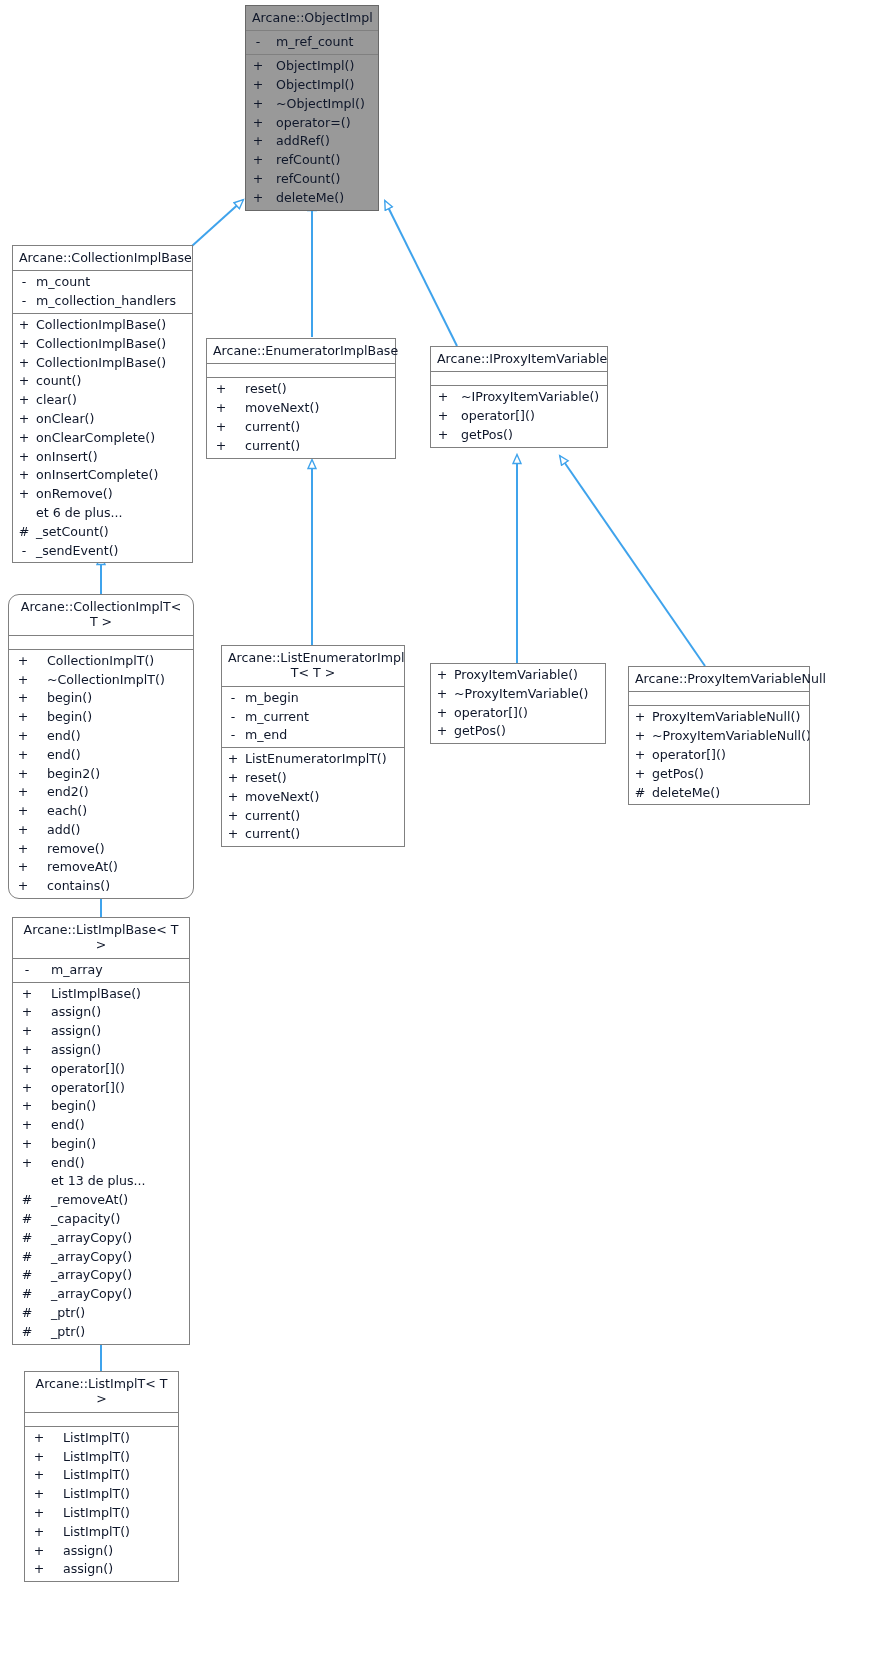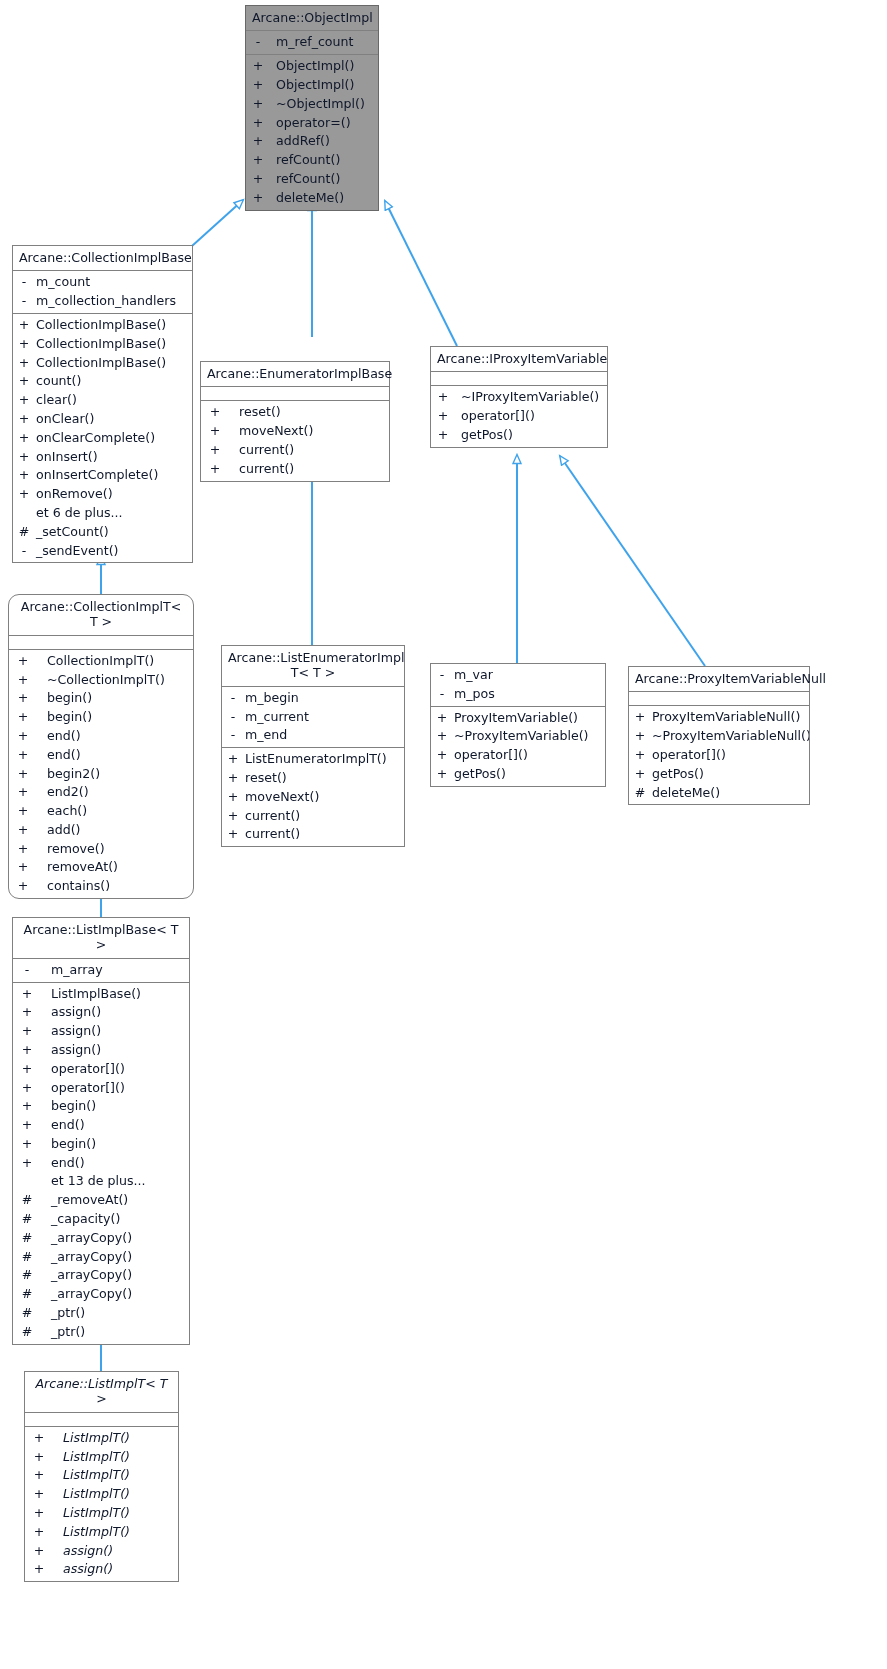--- a/index.html
+++ b/index.html
@@ -148,21 +148,21 @@
         <span class="member"><span class="vis">+</span><span class="mname">onClearComplete()</span></span>
         <span class="member"><span class="vis">+</span><span class="mname">onInsert()</span></span>
         <span class="member"><span class="vis">+</span><span class="mname">onInsertComplete()</span></span>
         <span class="member"><span class="vis">+</span><span class="mname">onRemove()</span></span>
         <span class="member more"><span class="vis"></span><span class="mname">et 6 de plus...</span></span>
         <span class="member"><span class="vis">#</span><span class="mname">_setCount()</span></span>
         <span class="member"><span class="vis">-</span><span class="mname">_sendEvent()</span></span>
       </div>
   </div>
 
-  <div class="uml-node ind-wide" style="left:200px; top:338px; width:190px;margin-top:23px;">
+  <div class="uml-node ind-wide" style="left:206px; top:338px; width:190px;">
     <div class="node-title">Arcane::EnumeratorImplBase</div>
     <div class="node-section empty"></div>
     <div class="node-section">
         <span class="member"><span class="vis">+</span><span class="mname">reset()</span></span>
         <span class="member"><span class="vis">+</span><span class="mname">moveNext()</span></span>
         <span class="member"><span class="vis">+</span><span class="mname">current()</span></span>
         <span class="member"><span class="vis">+</span><span class="mname">current()</span></span>
       </div>
   </div>
 
@@ -208,24 +208,20 @@
         <span class="member"><span class="vis">+</span><span class="mname">ListEnumeratorImplT()</span></span>
         <span class="member"><span class="vis">+</span><span class="mname">reset()</span></span>
         <span class="member"><span class="vis">+</span><span class="mname">moveNext()</span></span>
         <span class="member"><span class="vis">+</span><span class="mname">current()</span></span>
         <span class="member"><span class="vis">+</span><span class="mname">current()</span></span>
       </div>
   </div>
 
   <div class="uml-node ind-narrow" style="left:430px; top:663px; width:176px;">
     <div class="node-section">
-        <span class="member"><span class="vis">-</span><span class="mname">m_var</span></span>
-        <span class="member"><span class="vis">-</span><span class="mname">m_pos</span></span>
-      </div>
-    <div class="node-section">
         <span class="member"><span class="vis">+</span><span class="mname">ProxyItemVariable()</span></span>
         <span class="member"><span class="vis">+</span><span class="mname">~ProxyItemVariable()</span></span>
         <span class="member"><span class="vis">+</span><span class="mname">operator[]()</span></span>
         <span class="member"><span class="vis">+</span><span class="mname">getPos()</span></span>
       </div>
   </div>
 
   <div class="uml-node ind-narrow" style="left:628px; top:666px; width:182px;">
     <div class="node-title">Arcane::ProxyItemVariableNull</div>
     <div class="node-section empty"></div>
@@ -259,21 +255,21 @@
         <span class="member"><span class="vis">#</span><span class="mname">_capacity()</span></span>
         <span class="member"><span class="vis">#</span><span class="mname">_arrayCopy()</span></span>
         <span class="member"><span class="vis">#</span><span class="mname">_arrayCopy()</span></span>
         <span class="member"><span class="vis">#</span><span class="mname">_arrayCopy()</span></span>
         <span class="member"><span class="vis">#</span><span class="mname">_arrayCopy()</span></span>
         <span class="member"><span class="vis">#</span><span class="mname">_ptr()</span></span>
         <span class="member"><span class="vis">#</span><span class="mname">_ptr()</span></span>
       </div>
   </div>
 
-  <div class="uml-node ind-wide" style="left:24px; top:1371px; width:155px;font-style:italic;">
+  <div class="uml-node ind-wide" style="left:24px; top:1371px; width:155px;">
     <div class="node-title">Arcane::ListImplT&lt; T &gt;</div>
     <div class="node-section empty"></div>
     <div class="node-section">
         <span class="member"><span class="vis">+</span><span class="mname">ListImplT()</span></span>
         <span class="member"><span class="vis">+</span><span class="mname">ListImplT()</span></span>
         <span class="member"><span class="vis">+</span><span class="mname">ListImplT()</span></span>
         <span class="member"><span class="vis">+</span><span class="mname">ListImplT()</span></span>
         <span class="member"><span class="vis">+</span><span class="mname">ListImplT()</span></span>
         <span class="member"><span class="vis">+</span><span class="mname">ListImplT()</span></span>
         <span class="member"><span class="vis">+</span><span class="mname">assign()</span></span>

